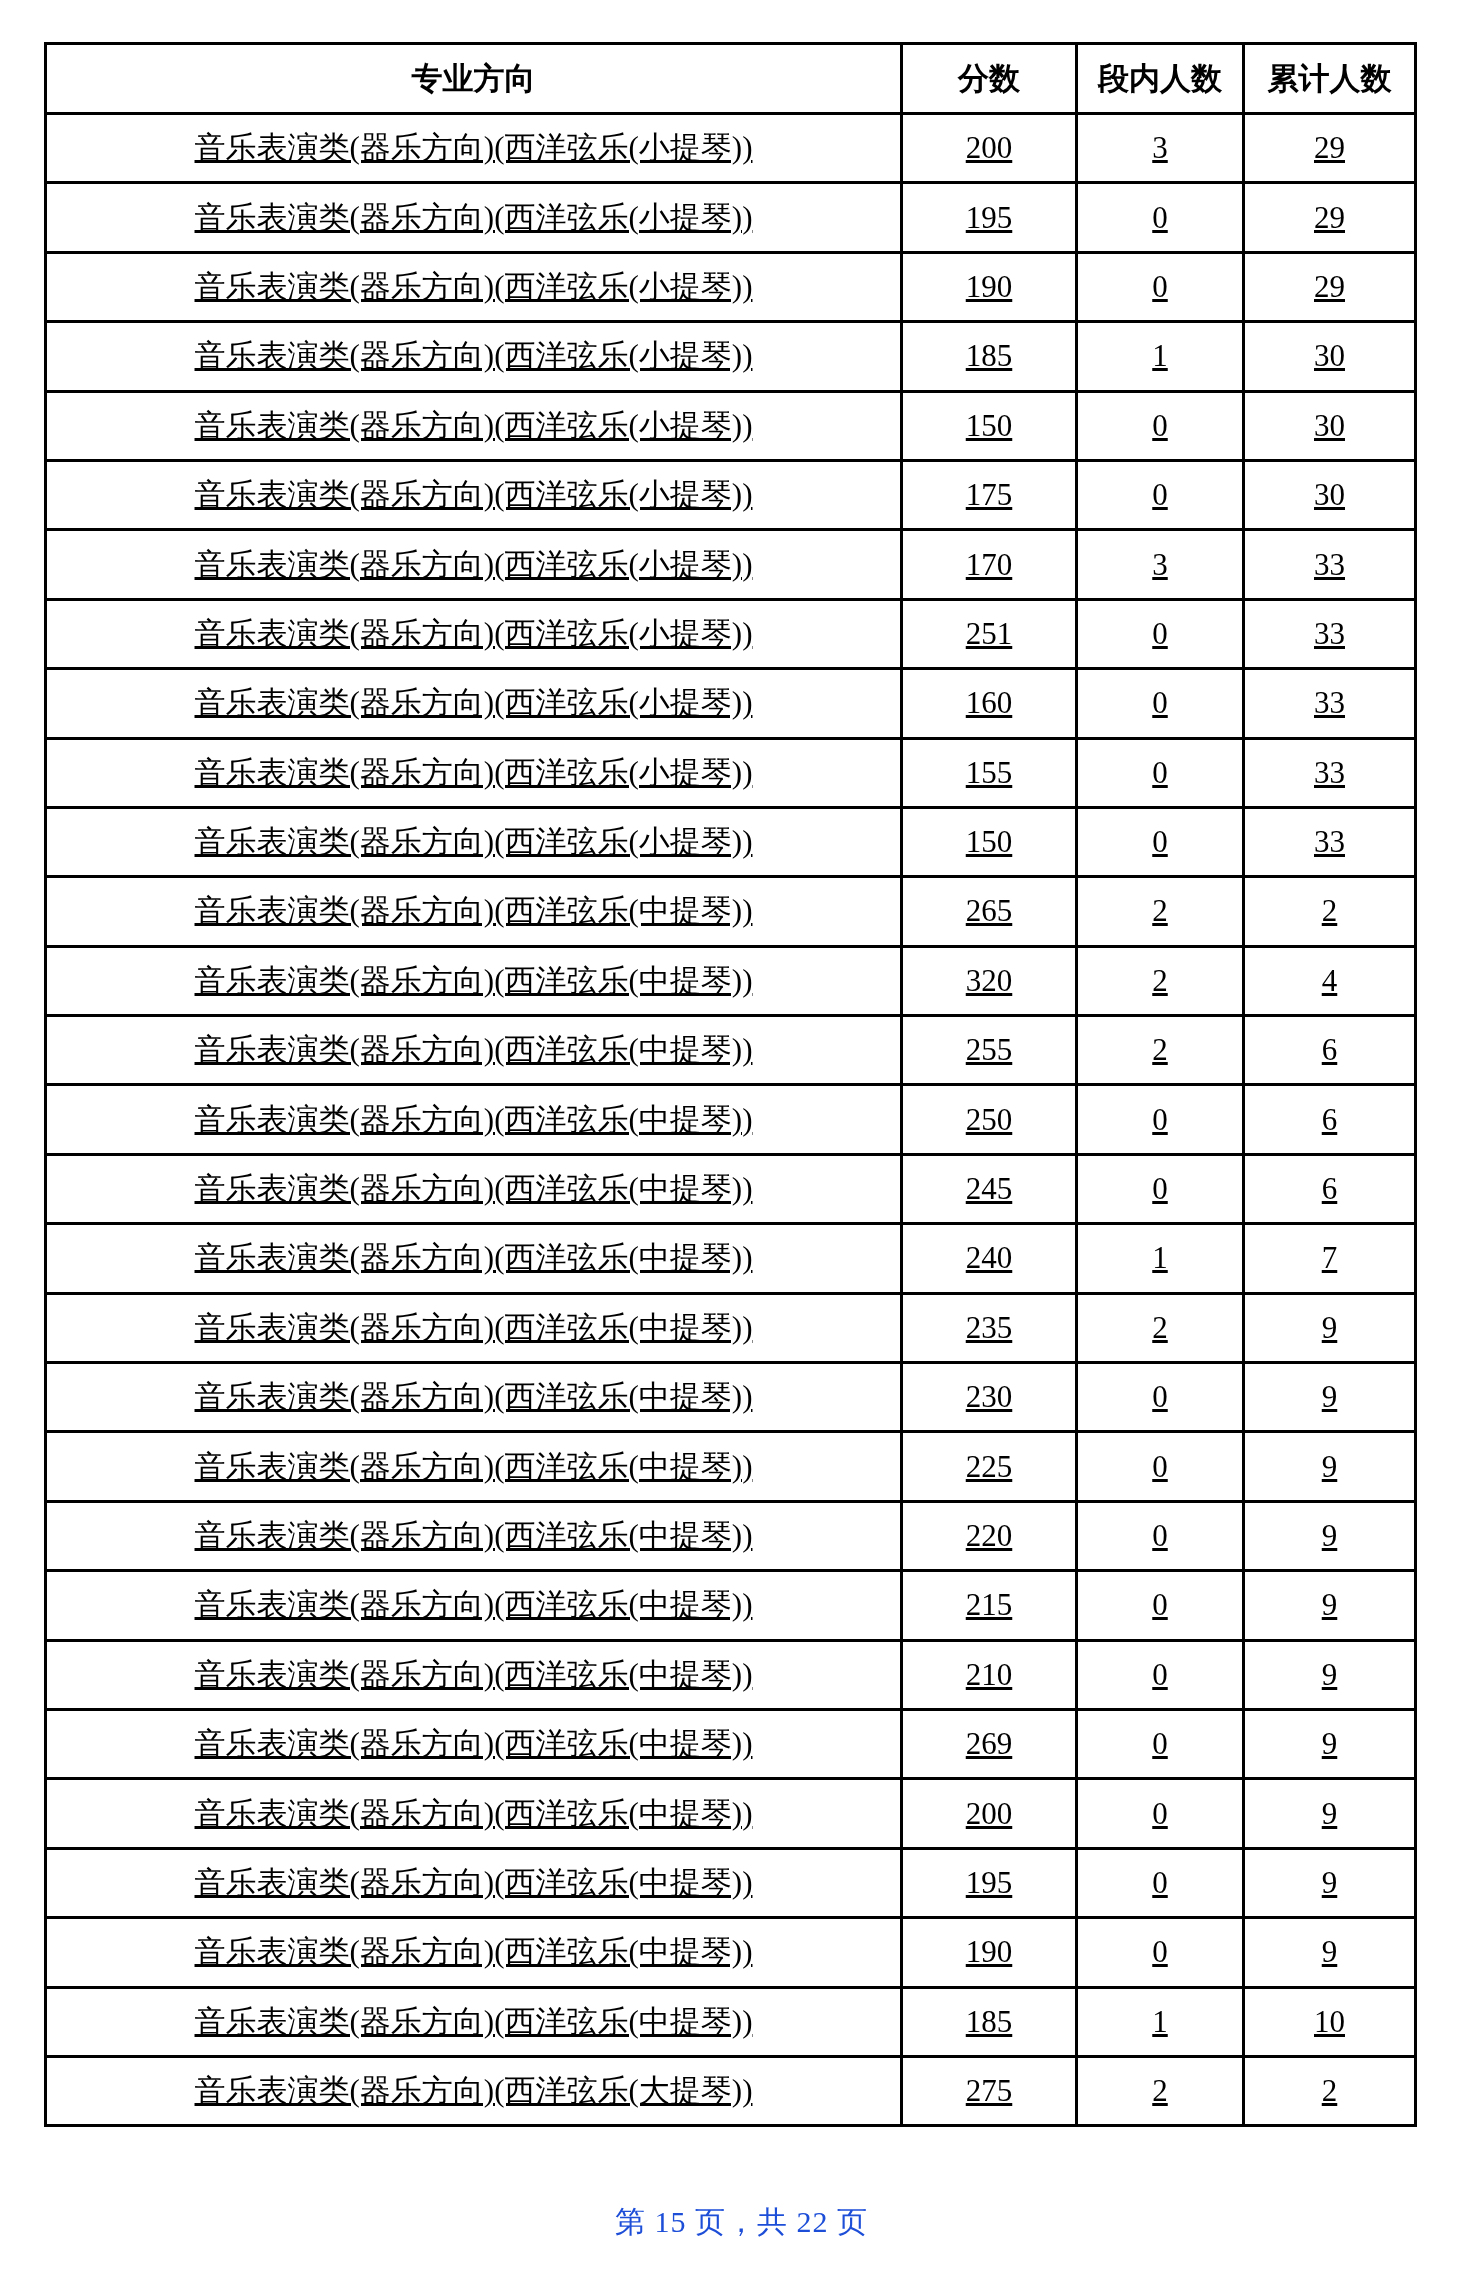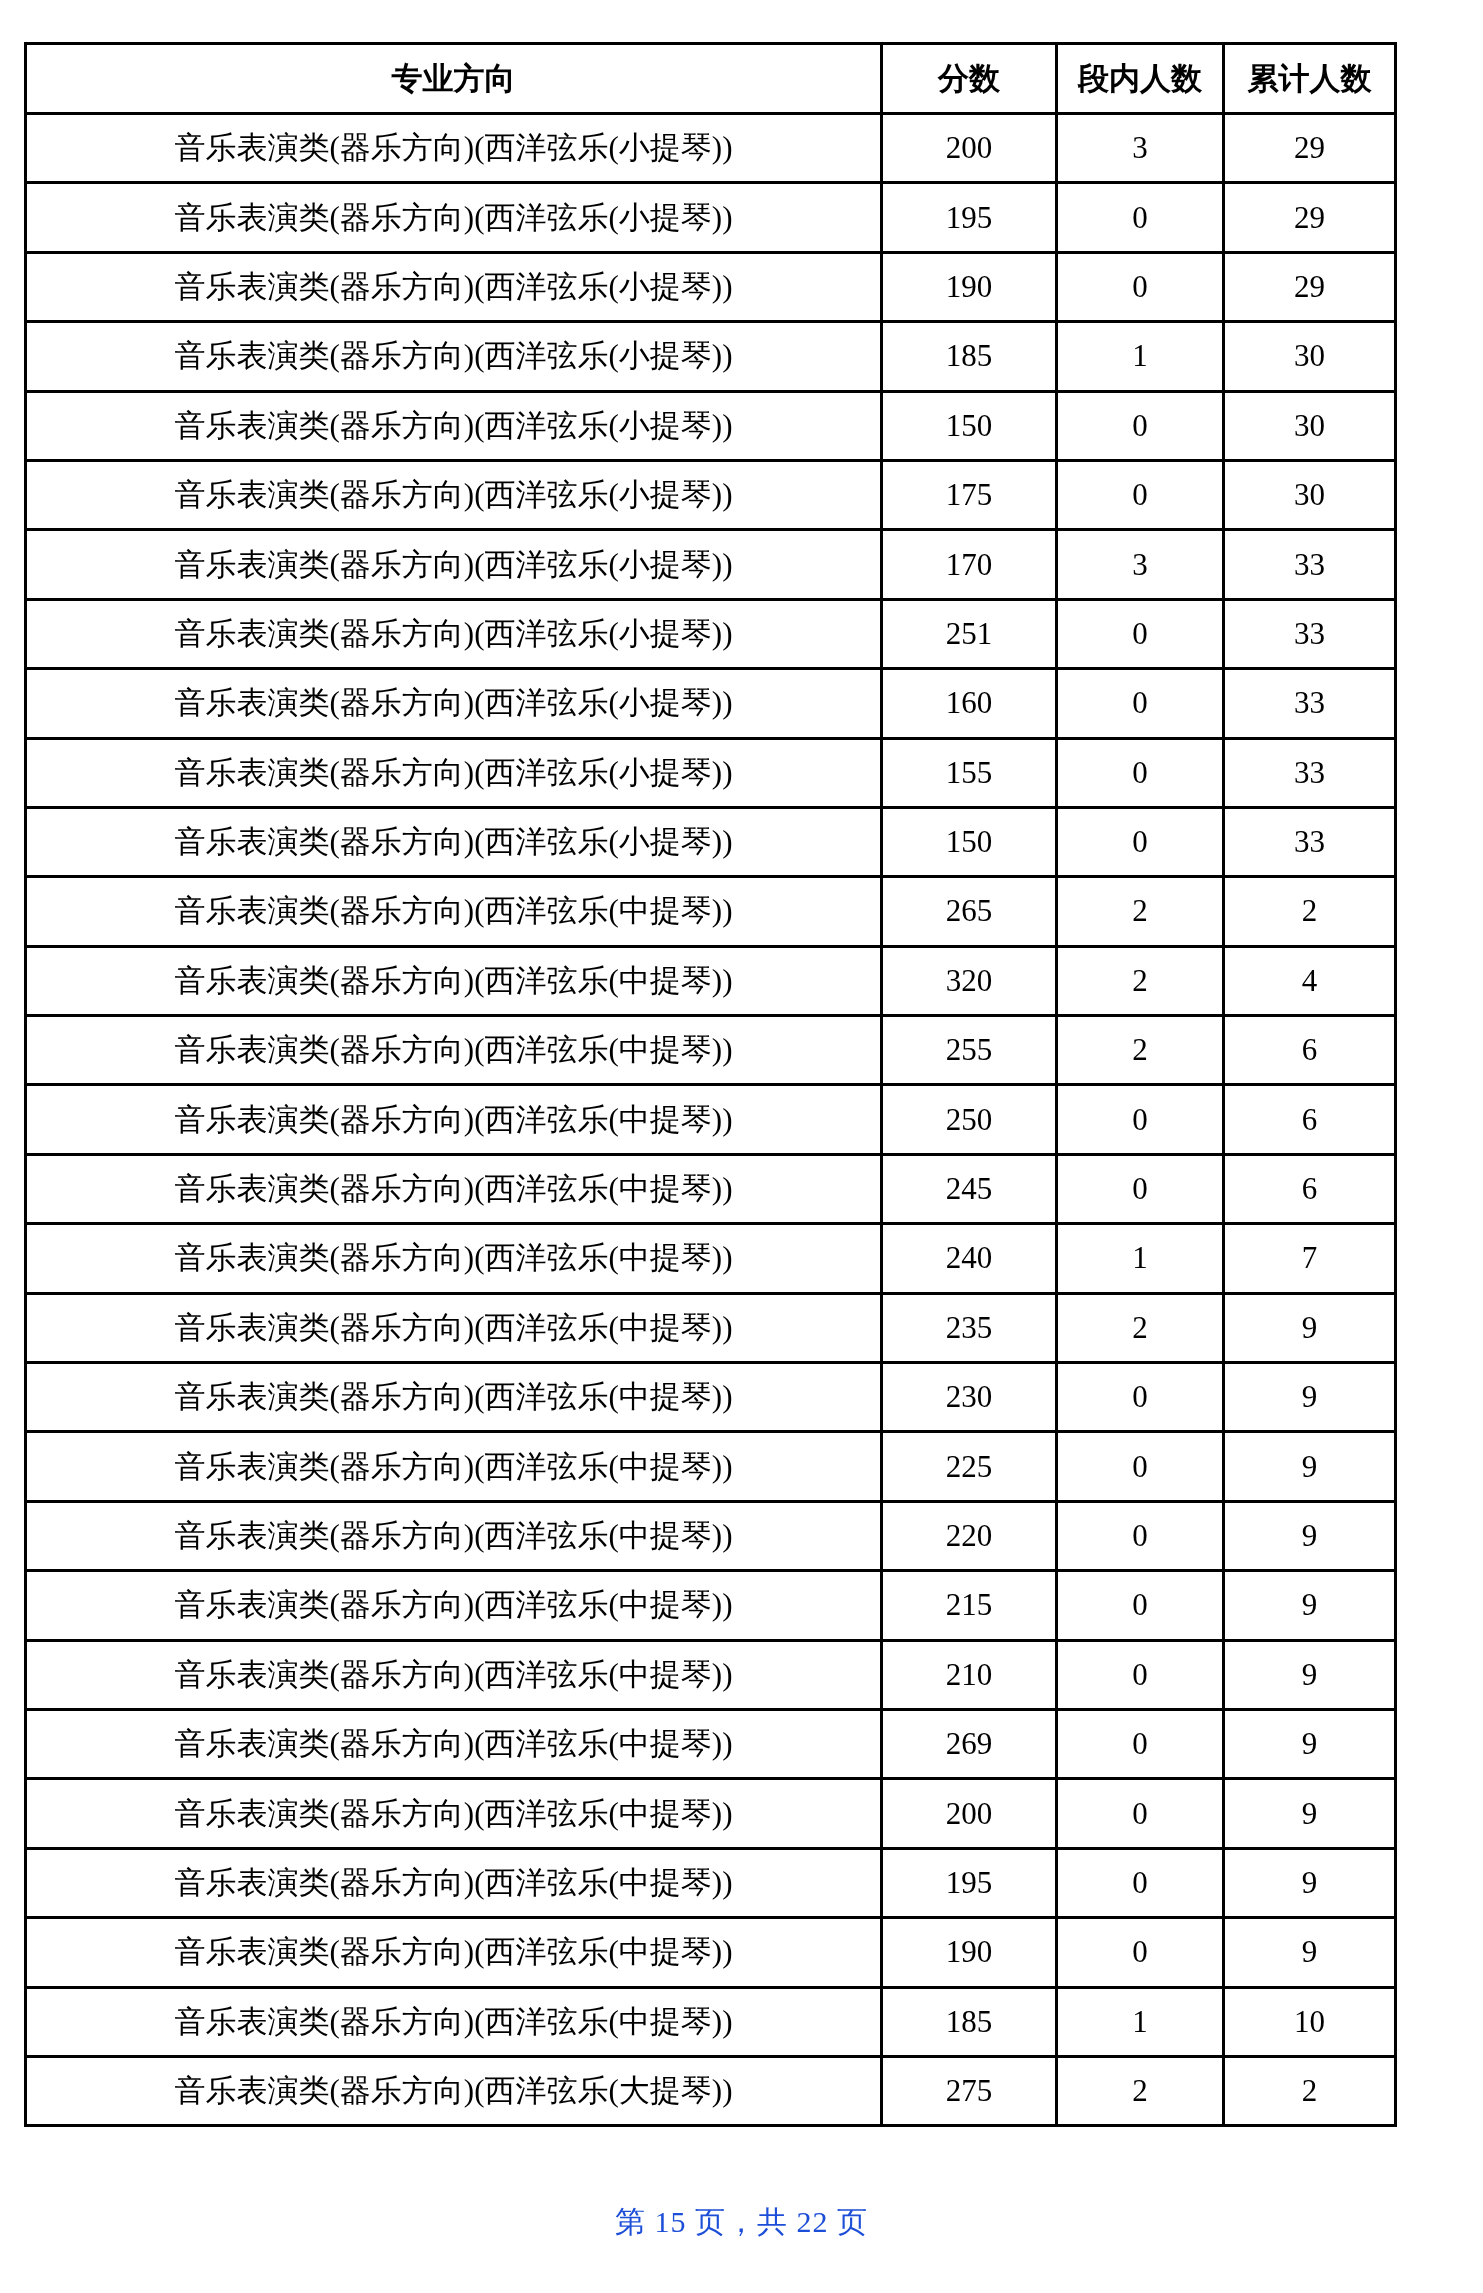--- a/index.html
+++ b/index.html
@@ -11,41 +11,41 @@
     position: relative;
     width: 1483px;
     height: 2293px;
     background: #ffffff;
     color: #000000;
     font-family: "Liberation Serif", "DejaVu Serif", serif;
     overflow: hidden;
   }
   table.score-table {
     position: absolute;
-    left: 24px;
+    left: 44px;
     top: 42px;
     width: 1370px;
     border-collapse: collapse;
     table-layout: fixed;
   }
   .score-table col.c1 { width: 856px; }
   .score-table col.c2 { width: 175px; }
   .score-table col.c3 { width: 167px; }
   .score-table col.c4 { width: 172px; }
   .score-table th,
   .score-table td {
     border: 3px solid #000000;
     text-align: center;
     vertical-align: middle;
     padding: 0;
     overflow: hidden;
     white-space: nowrap;
   }
   .score-table thead tr { height: 70px; }
-  .score-table tbody tr { height: 69.4px; }
+  .score-table tbody tr { height: 69.4px; text-decoration: underline; }
   .score-table th {
     font-family: "Liberation Sans", "DejaVu Sans", sans-serif;
     font-weight: bold;
     font-size: 31px;
   }
   .score-table td {
     font-size: 31px;
     font-weight: normal;
   }
   .page-footer {

